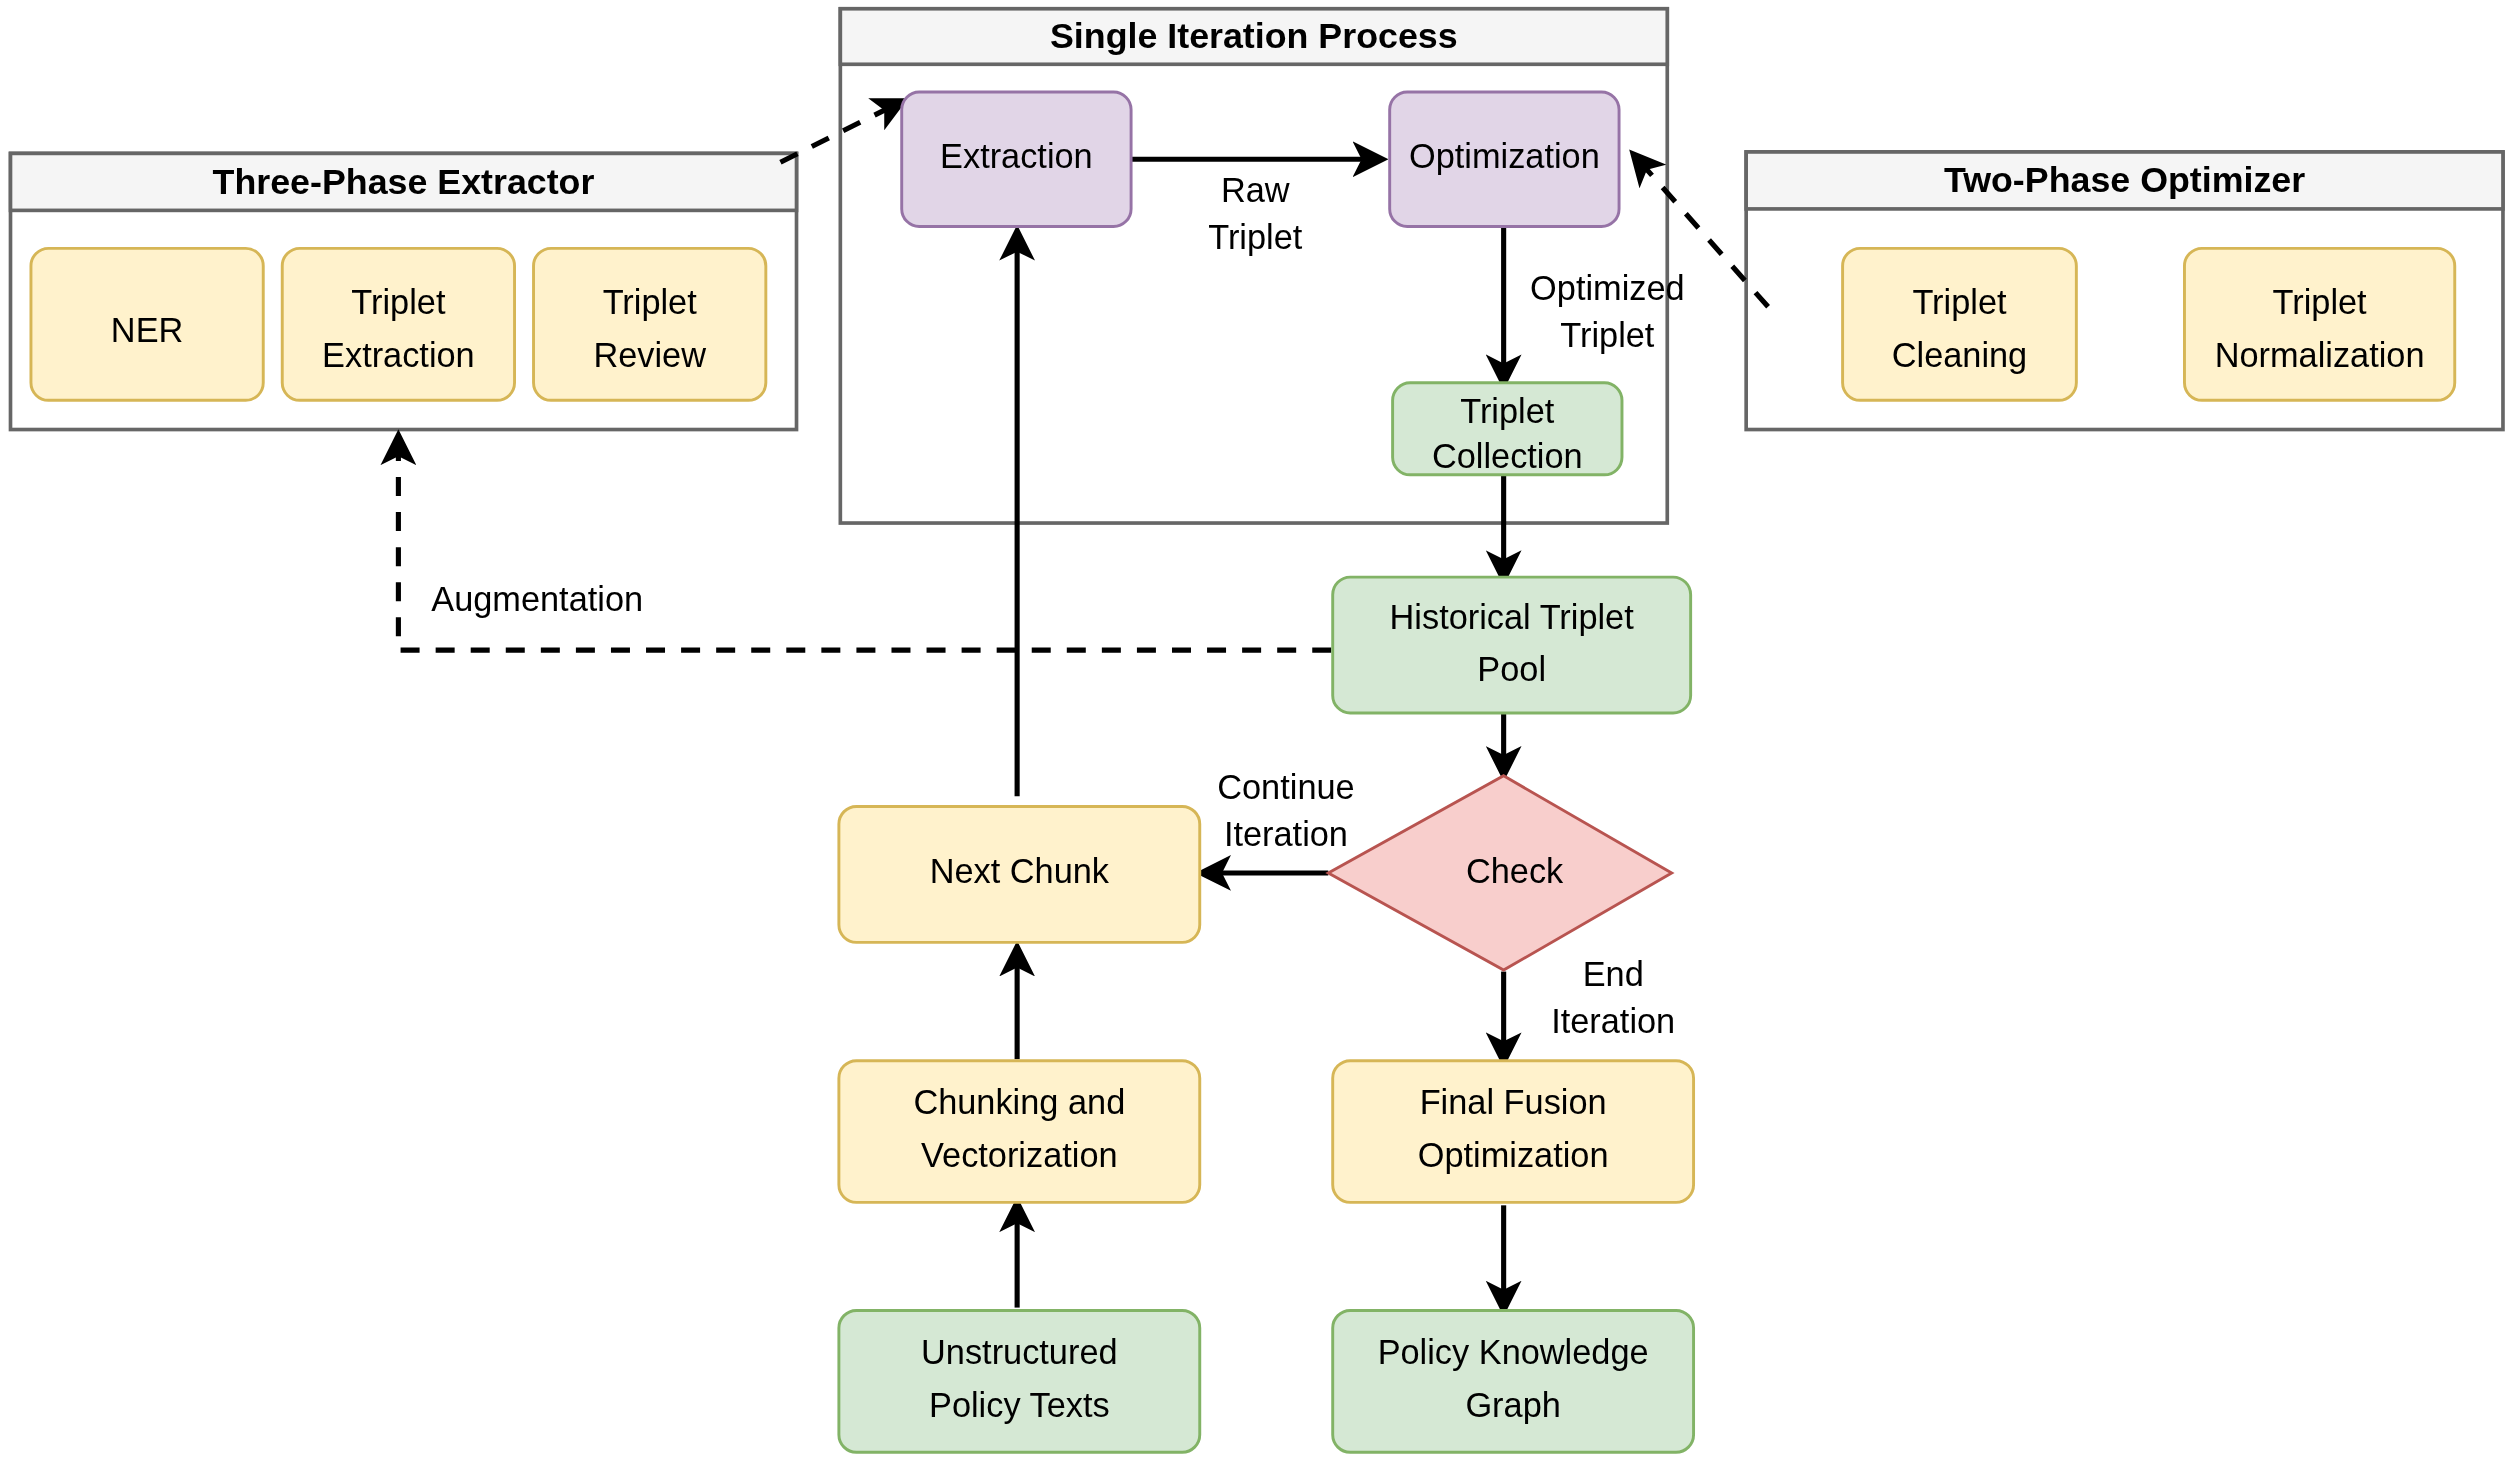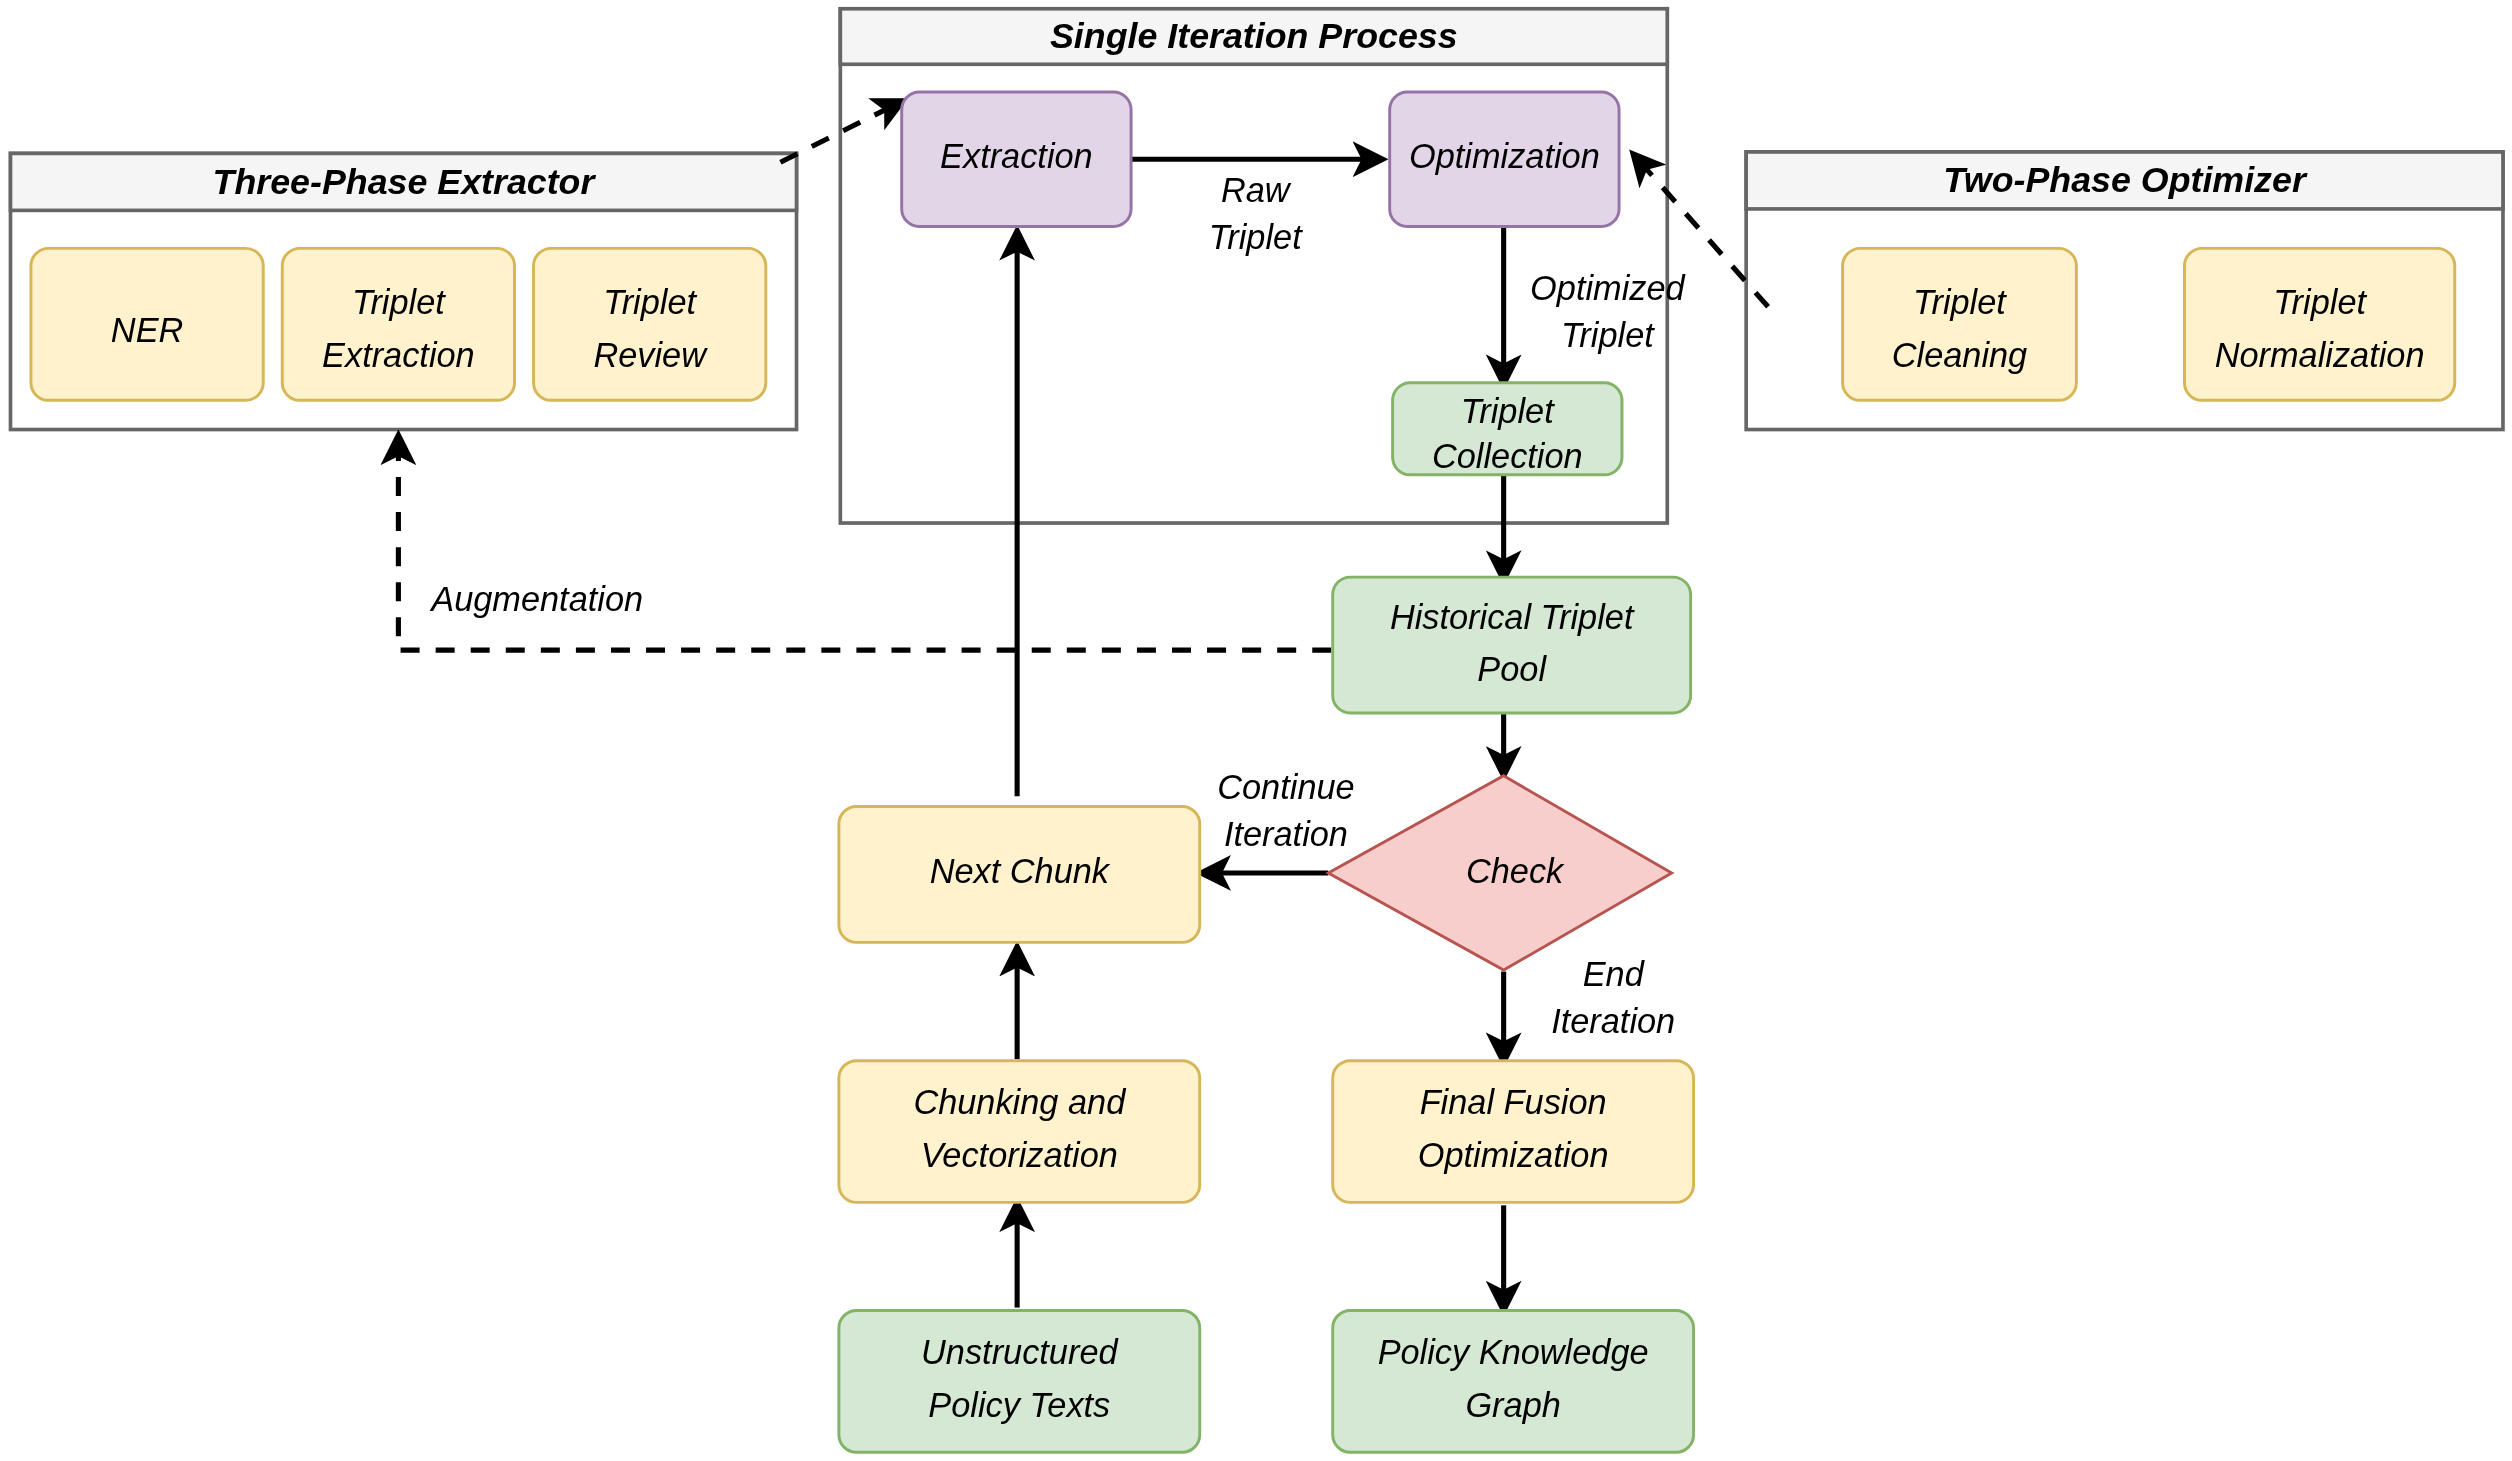--- a/index.html
+++ b/index.html
@@ -10,21 +10,20 @@
   body {
     width: 2512px;
     height: 1461px;
     font-family: "Liberation Sans", sans-serif;
     overflow: hidden;
   }
   #diagram-root {
     position: relative;
     width: 2168px;
     height: 1461px;
-    font-style: italic;
   }
   svg#flowchart {
     position: absolute;
     top: 0;
     left: 0;
     width: 2512px;
     height: 1461px;
     display: block;
   }
   .panel-frame {

